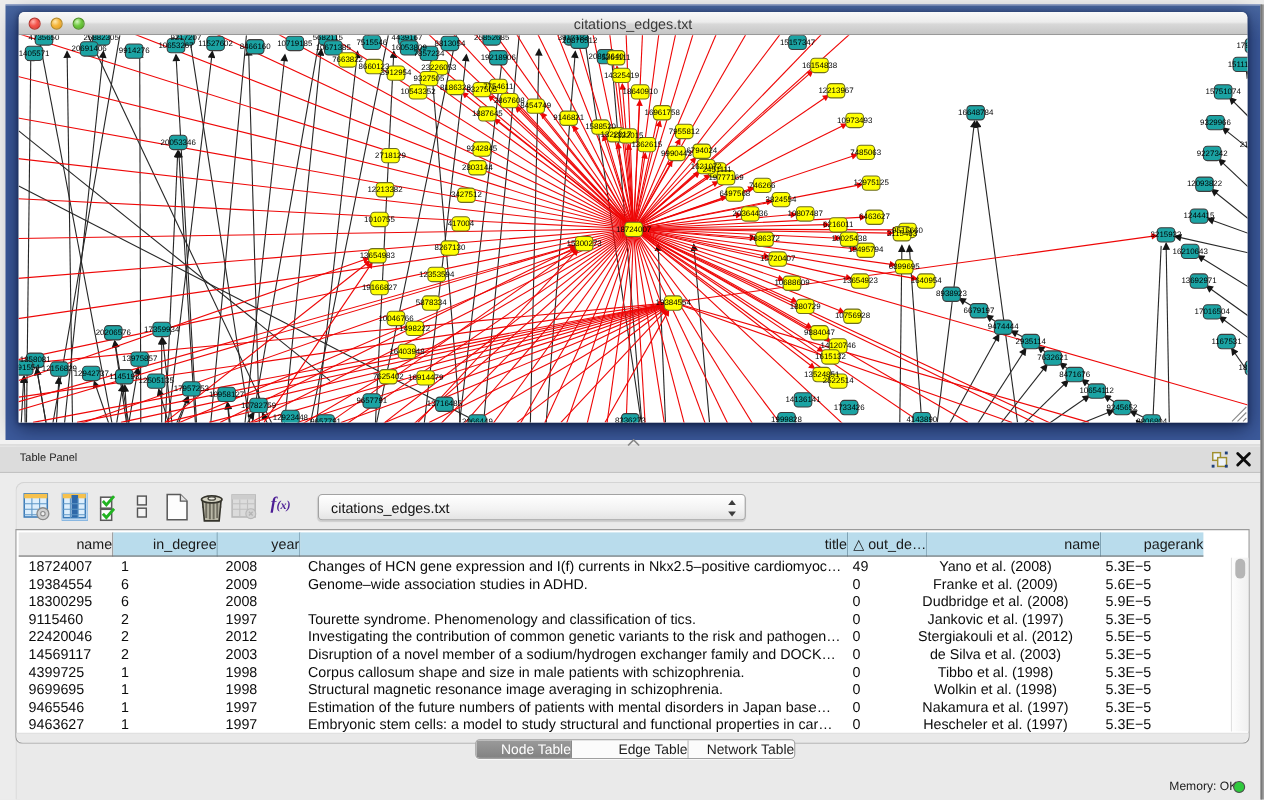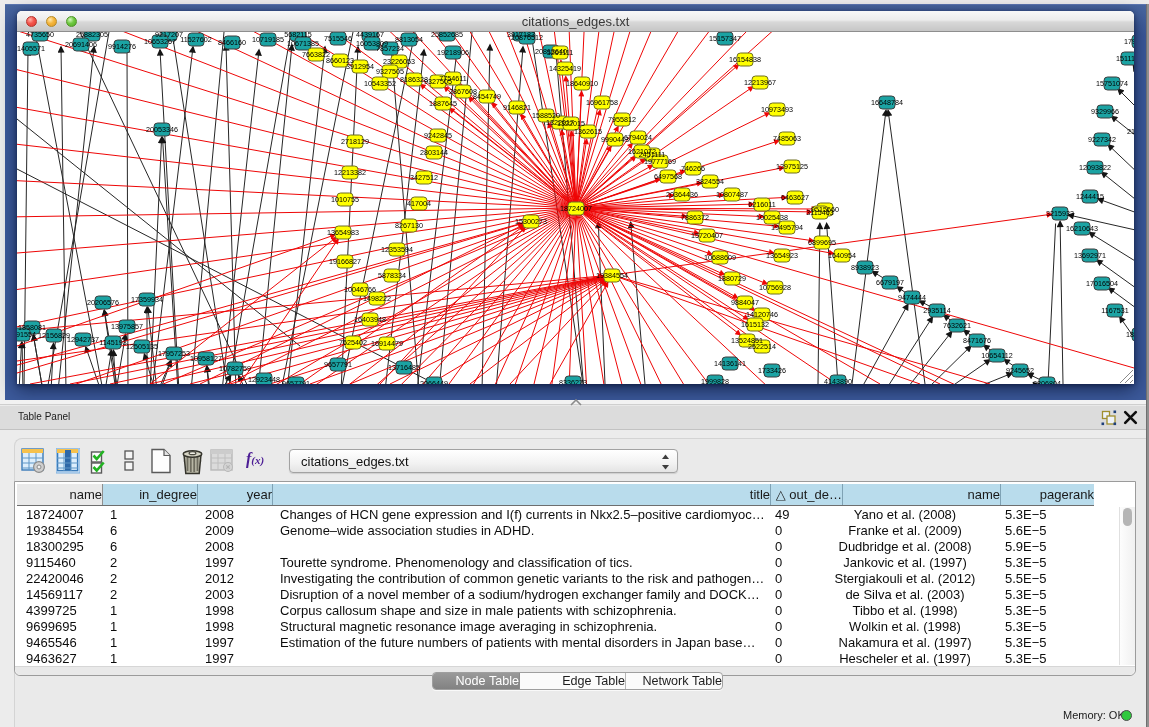--- a/index.html
+++ b/index.html
@@ -787,20 +787,21 @@
     <span class="c-year">1997</span>
     <span class="c-title">Estimation of the future numbers of patients with mental disorders in Japan base…</span>
     <span class="c-out">0</span>
     <span class="c-short">Nakamura et al. (1997)</span>
     <span class="c-pr">5.3E−5</span>
   </div>
 <div class="trow" style="top:651px">
     <span class="c-name">9463627</span>
     <span class="c-ind">1</span>
     <span class="c-year">1997</span>
+    <span class="c-title">Embryonic stem cells: a model to study structural and functional properties in car…</span>
     <span class="c-out">0</span>
     <span class="c-short">Hescheler et al. (1997)</span>
     <span class="c-pr">5.3E−5</span>
   </div>
 <div id="vscroll">
     <div id="vthumb"></div>
   </div>
 
 <div id="tabs">
   <span class="seg" id="seg1">Node Table</span>

